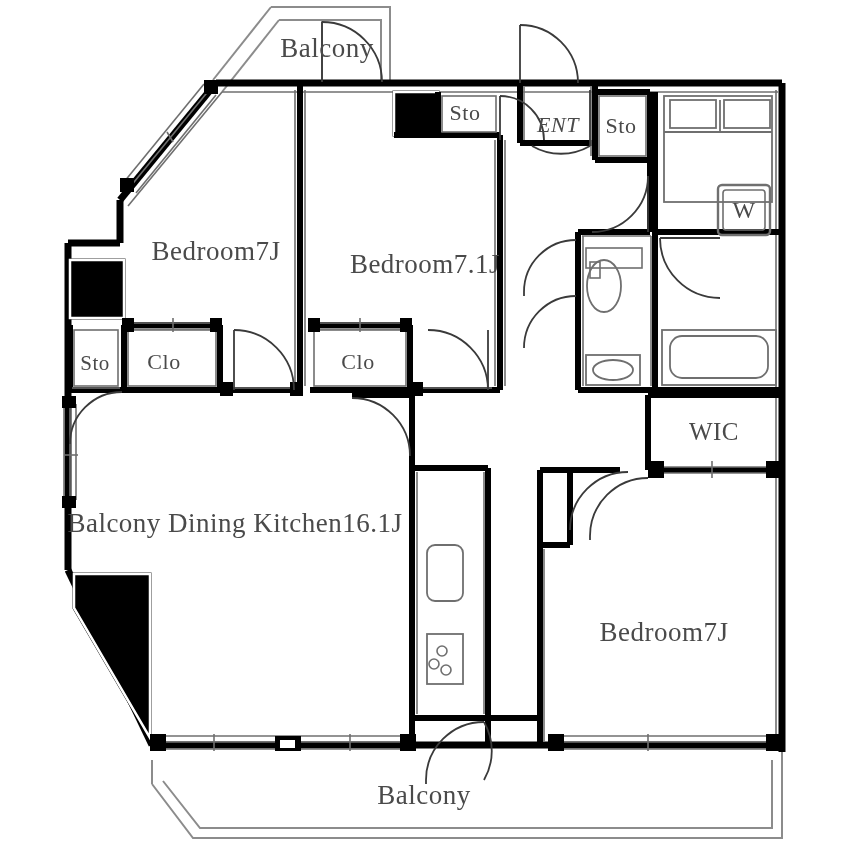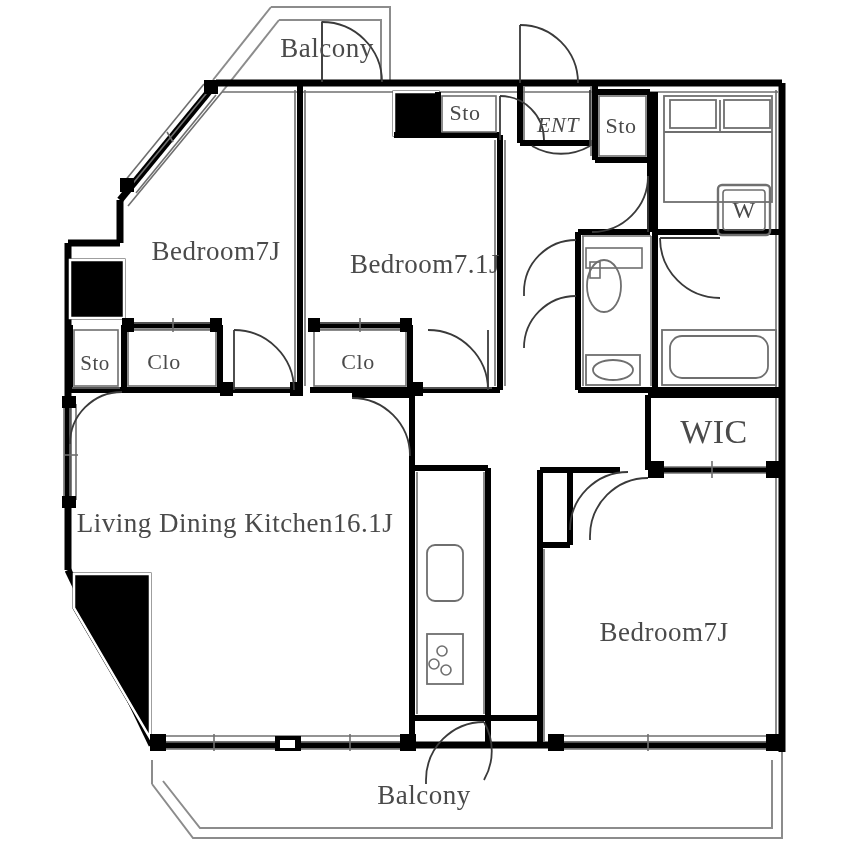--- a/index.html
+++ b/index.html
@@ -22,21 +22,21 @@
   }
   .lbl {
     position: absolute;
     color: #4a4a4a;
     white-space: nowrap;
     transform: translate(-50%, -50%);
     letter-spacing: 0.5px;
     pointer-events: none;
   }
   .lbl-lg { font-size: 27px; }
-  .lbl-md { font-size: 34px; }
+  .lbl-md { font-size: 25px; }
   .lbl-sm { font-size: 22px; }
   .lbl-xs { font-size: 21px; }
   .lbl-w  { font-size: 24px; }
 </style>
 </head>
 <body>
 
 <div id="plan">
 
   <svg width="846" height="846" viewBox="0 0 846 846">
@@ -361,17 +361,17 @@
   <div class="lbl lbl-lg" style="left:216px; top:251px;">Bedroom7J</div>
   <div class="lbl lbl-lg" style="left:412px; top:264px;margin-left:13px;">Bedroom7.1J</div>
   <div class="lbl lbl-sm" style="left:465px; top:113px;">Sto</div>
   <div class="lbl lbl-sm" style="left:558px; top:125px;font-style:italic;">ENT</div>
   <div class="lbl lbl-sm" style="left:621px; top:126px;">Sto</div>
   <div class="lbl lbl-w" style="left:744px; top:210px;">W</div>
   <div class="lbl lbl-xs" style="left:95px;  top:363px;">Sto</div>
   <div class="lbl lbl-sm" style="left:164px; top:362px;">Clo</div>
   <div class="lbl lbl-sm" style="left:358px; top:362px;">Clo</div>
   <div class="lbl lbl-md" style="left:714px; top:432px;">WIC</div>
-  <div class="lbl lbl-lg" style="left:235px; top:523px;">Living Dining Kitchen16.1J</div>
+  <div class="lbl lbl-lg" style="left:235px; top:523px;">Balcony Dining Kitchen16.1J</div>
   <div class="lbl lbl-lg" style="left:664px; top:632px;">Bedroom7J</div>
   <div class="lbl lbl-lg" style="left:424px; top:795px;">Balcony</div>
 
 </div>
 
 </body></html>

